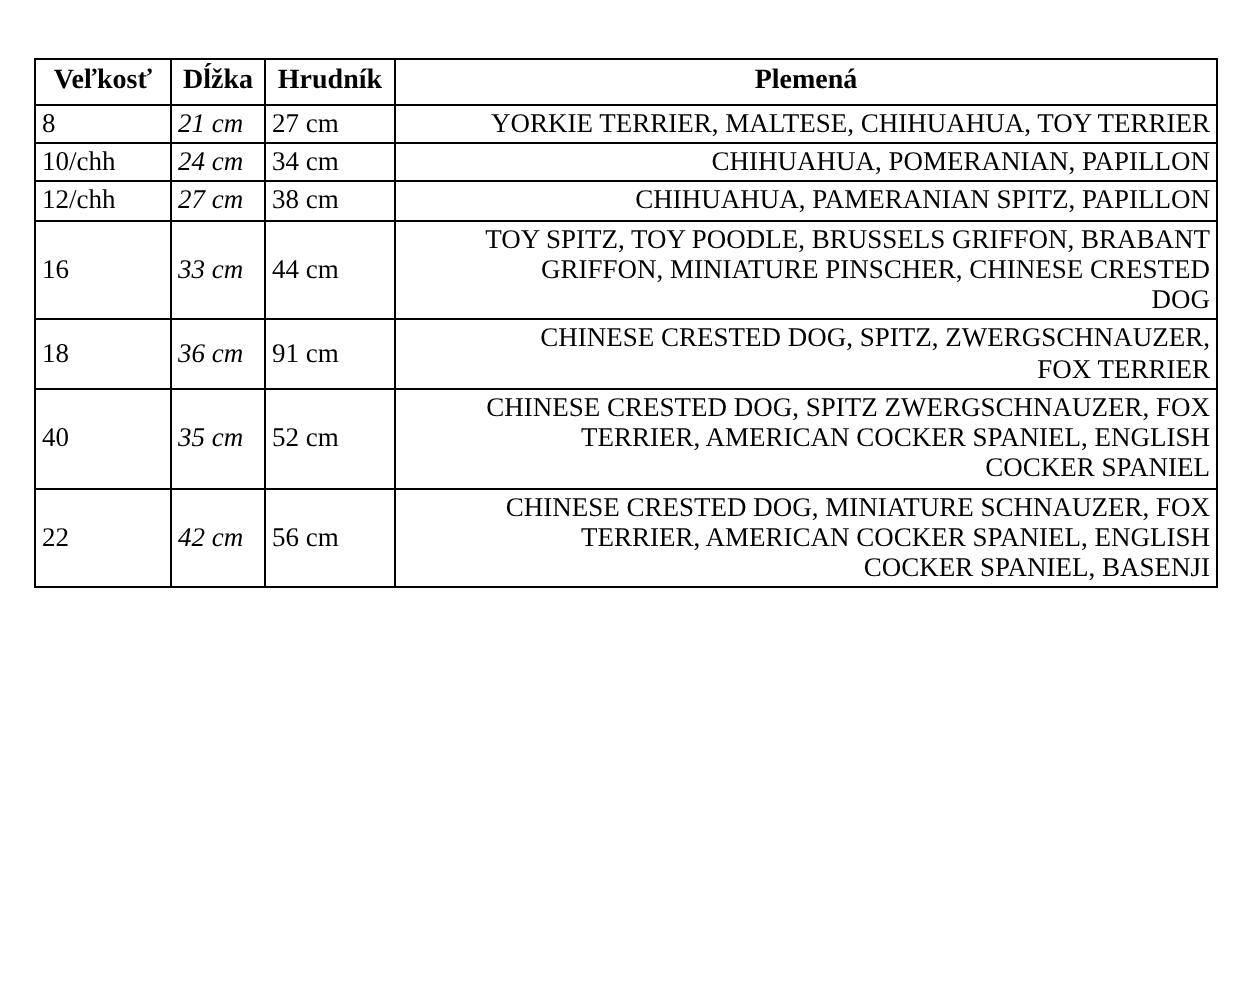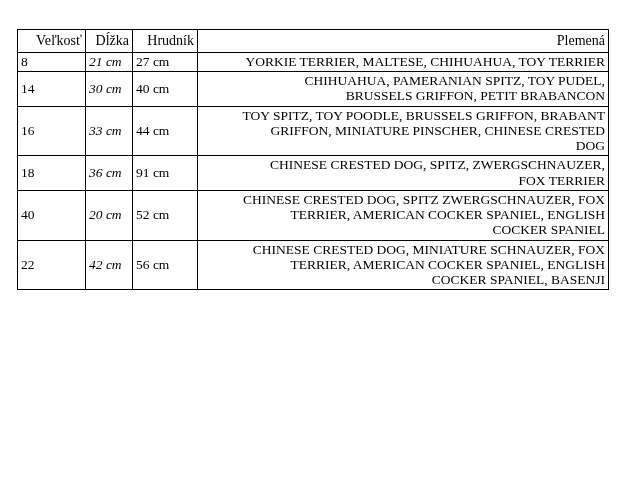--- a/index.html
+++ b/index.html
@@ -35,22 +35,22 @@
     padding: 1px 3px 2px 3px;
     vertical-align: middle;
     font-size: 13.5px;
     line-height: 1.13;
     font-family: "Liberation Serif", serif;
     font-weight: normal;
     text-align: left;
     color: #000000;
   }
   table.size-table thead th {
-    font-weight: normal;
-    text-align: right;
+    font-weight: bold;
+    text-align: center;
     font-size: 14px;
     padding-top: 3px;
     padding-bottom: 3px;
   }
   col.c-size   { width: 68px; }
   col.c-length { width: 47px; }
   col.c-chest  { width: 65px; }
   col.c-breeds { width: 411px; }
 
   td.size-cell   { text-align: left; padding-left: 4px; }
@@ -81,26 +81,33 @@
     <tbody id="table-body">
         <tr>
           <td class="size-cell">8</td>
           <td class="length-cell">21 cm</td>
           <td class="chest-cell">27 cm</td>
           <td class="breeds-cell">
             <span class="line">YORKIE TERRIER, MALTESE, CHIHUAHUA, TOY TERRIER</span>
           </td>
         </tr>
         <tr>
-          <td class="size-cell">14</td>
-          <td class="length-cell">30 cm</td>
-          <td class="chest-cell">40 cm</td>
+          <td class="size-cell">10/chh</td>
+          <td class="length-cell">24 cm</td>
+          <td class="chest-cell">34 cm</td>
           <td class="breeds-cell">
-            <span class="line">CHIHUAHUA, PAMERANIAN SPITZ, TOY PUDEL,</span>
-            <span class="line">BRUSSELS GRIFFON, PETIT BRABANCON</span>
+            <span class="line">CHIHUAHUA, POMERANIAN, PAPILLON</span>
+          </td>
+        </tr>
+        <tr>
+          <td class="size-cell">12/chh</td>
+          <td class="length-cell">27 cm</td>
+          <td class="chest-cell">38 cm</td>
+          <td class="breeds-cell">
+            <span class="line">CHIHUAHUA, PAMERANIAN SPITZ, PAPILLON</span>
           </td>
         </tr>
         <tr>
           <td class="size-cell">16</td>
           <td class="length-cell">33 cm</td>
           <td class="chest-cell">44 cm</td>
           <td class="breeds-cell">
             <span class="line">TOY SPITZ, TOY POODLE, BRUSSELS GRIFFON, BRABANT</span>
             <span class="line">GRIFFON, MINIATURE PINSCHER, CHINESE CRESTED</span>
             <span class="line">DOG</span>
@@ -110,21 +117,21 @@
           <td class="size-cell">18</td>
           <td class="length-cell">36 cm</td>
           <td class="chest-cell">91 cm</td>
           <td class="breeds-cell">
             <span class="line">CHINESE CRESTED DOG, SPITZ, ZWERGSCHNAUZER,</span>
             <span class="line">FOX TERRIER</span>
           </td>
         </tr>
         <tr>
           <td class="size-cell">40</td>
-          <td class="length-cell">20 cm</td>
+          <td class="length-cell">35 cm</td>
           <td class="chest-cell">52 cm</td>
           <td class="breeds-cell">
             <span class="line">CHINESE CRESTED DOG, SPITZ ZWERGSCHNAUZER,  FOX</span>
             <span class="line">TERRIER, AMERICAN COCKER SPANIEL, ENGLISH</span>
             <span class="line">COCKER SPANIEL</span>
           </td>
         </tr>
         <tr>
           <td class="size-cell">22</td>
           <td class="length-cell">42 cm</td>

